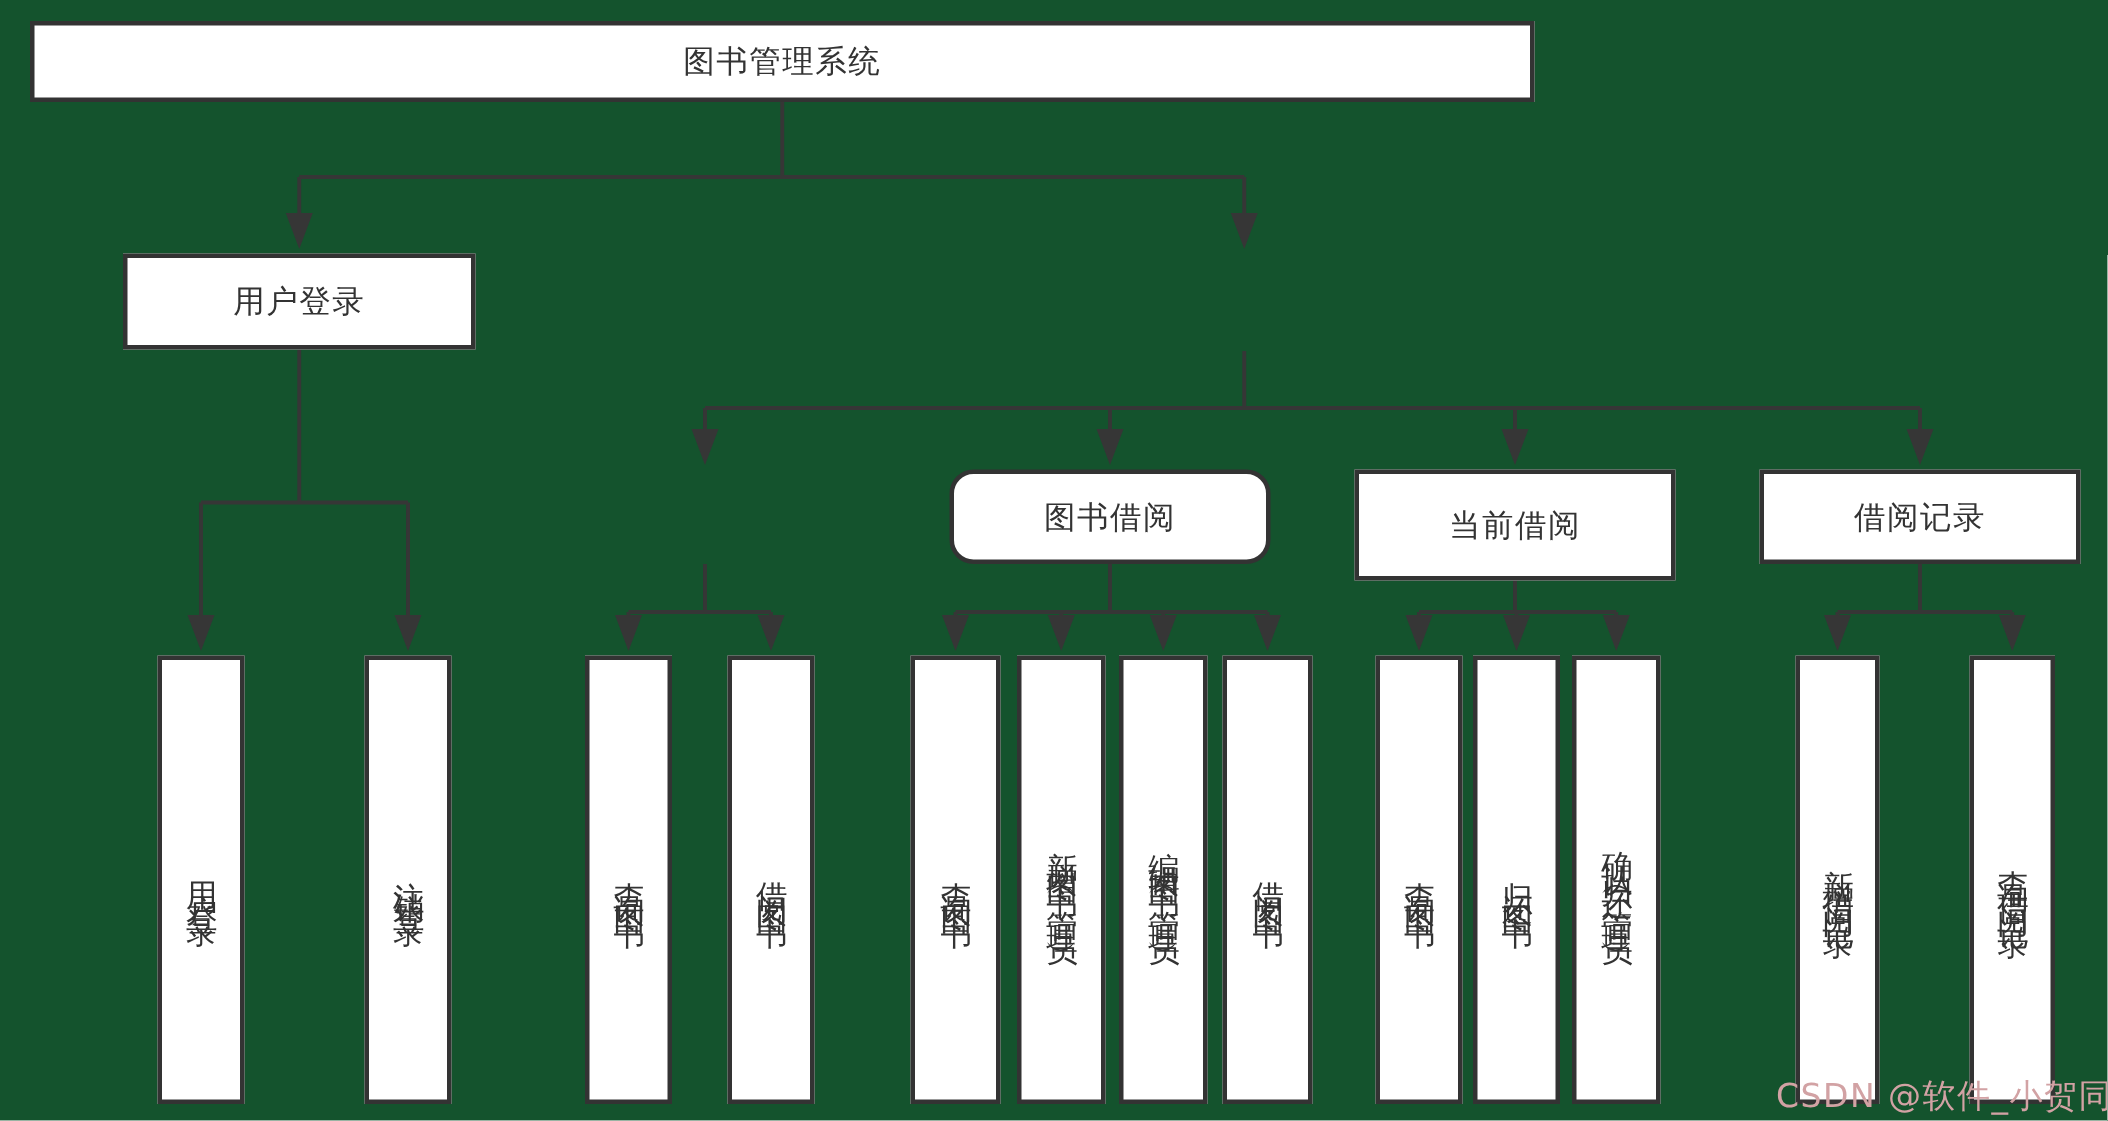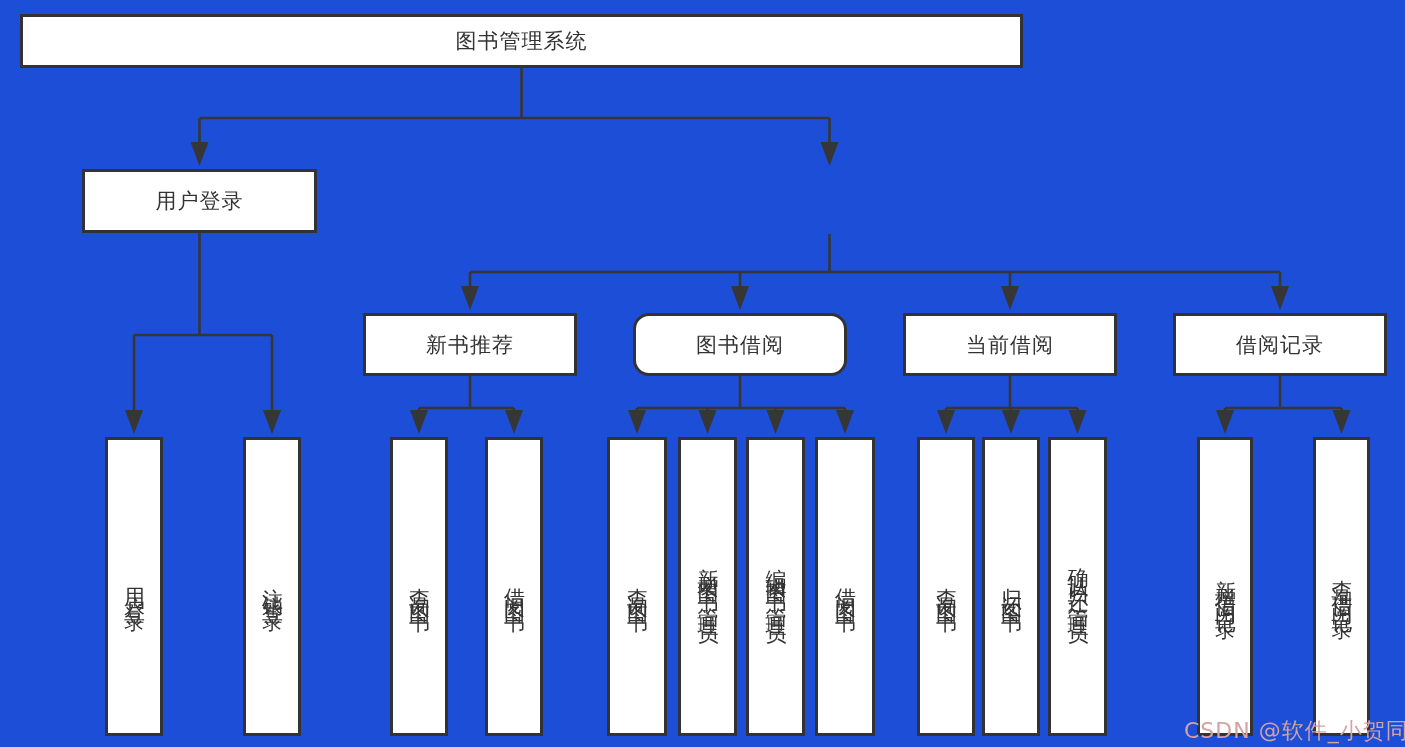--- a/index.html
+++ b/index.html
@@ -4,21 +4,21 @@
 <style>
   html, body {
     margin: 0;
     padding: 0;
     background: #ffffff;
   }
   .canvas {
     position: relative;
     width: 1405px;
     height: 747px;
-    background: #1d4ed8;
+    background: #14532d;
     font-family: "DejaVu Sans", "Liberation Sans", sans-serif;
     color: #333333;
     overflow: hidden;
   }
   .connectors {
     position: absolute;
     left: 0;
     top: 0;
     width: 1405px;
     height: 747px;
@@ -104,27 +104,24 @@
   </svg>
 
   <div class="box" style="left:20px; top:14px; width:1003px; height:54px;">
     <span class="hlabel">图书管理系统</span>
   </div>
 
   <div class="box" style="left:82px; top:169px; width:235px; height:64px;">
     <span class="hlabel">用户登录</span>
   </div>
 
-  <div class="box" style="left:363px; top:313px; width:214px; height:63px;">
-    <span class="hlabel">新书推荐</span>
-  </div>
   <div class="box" style="left:633px; top:313px; width:214px; height:63px;border-radius:16px;">
     <span class="hlabel">图书借阅</span>
   </div>
-  <div class="box" style="left:903px; top:313px; width:214px; height:63px;">
+  <div class="box" style="left:903px; top:313px; width:214px; height:74px;">
     <span class="hlabel">当前借阅</span>
   </div>
   <div class="box" style="left:1173px; top:313px; width:214px; height:63px;">
     <span class="hlabel">借阅记录</span>
   </div>
 
   <div class="box leaf" style="left:105px; top:437px; width:58px; height:299px;">
     <span class="vtext">用户登录</span>
   </div>
   <div class="box leaf" style="left:243px; top:437px; width:58px; height:299px;">

